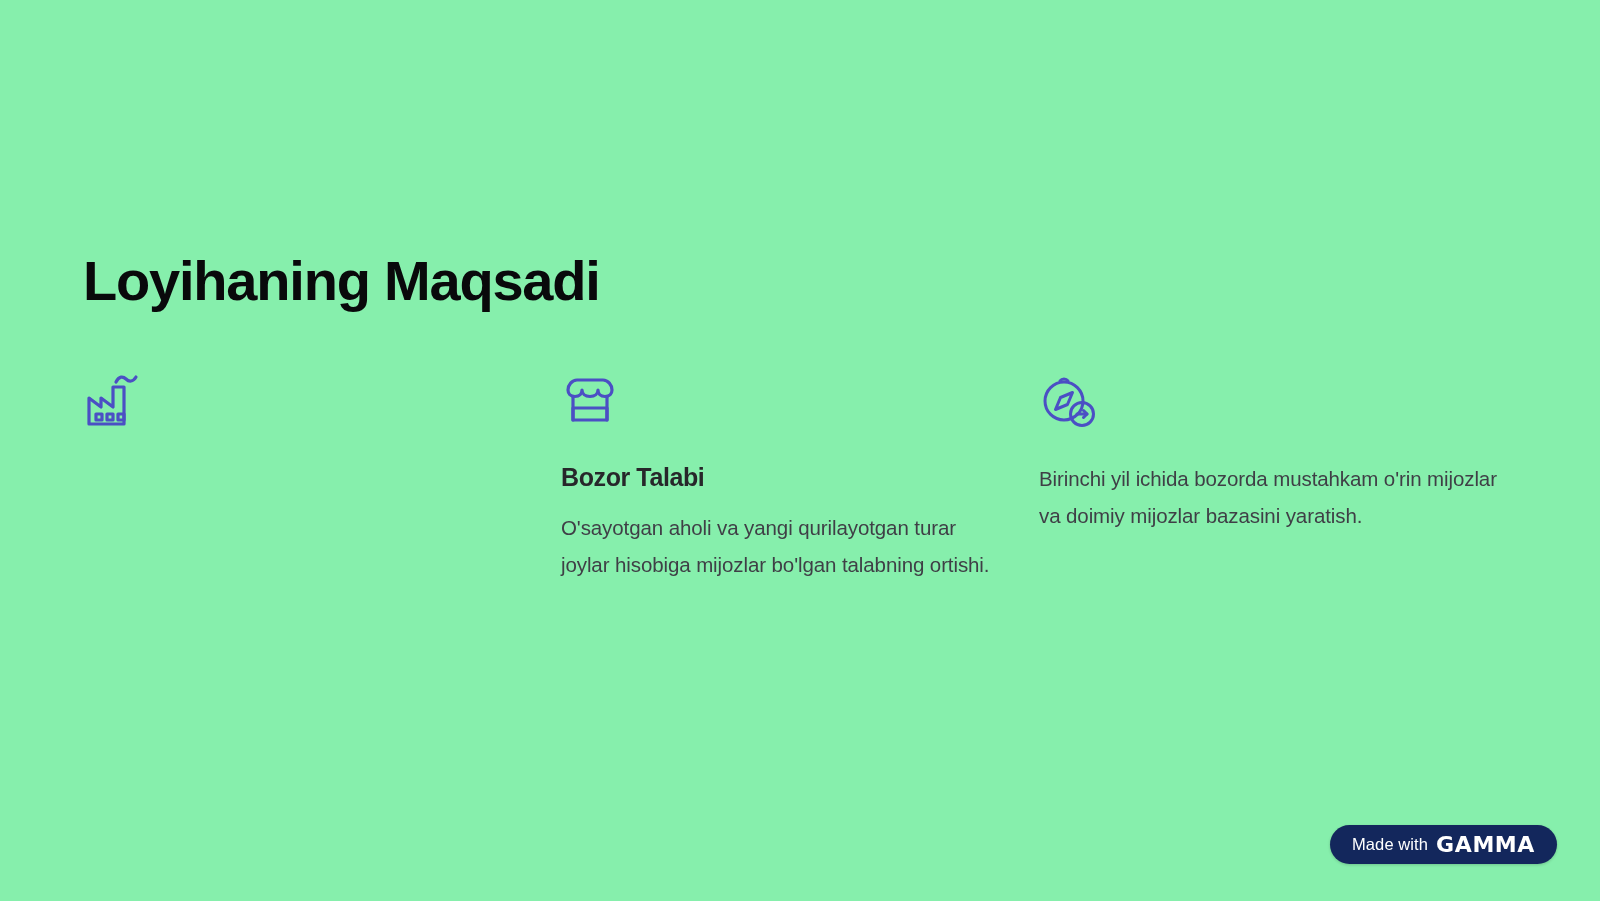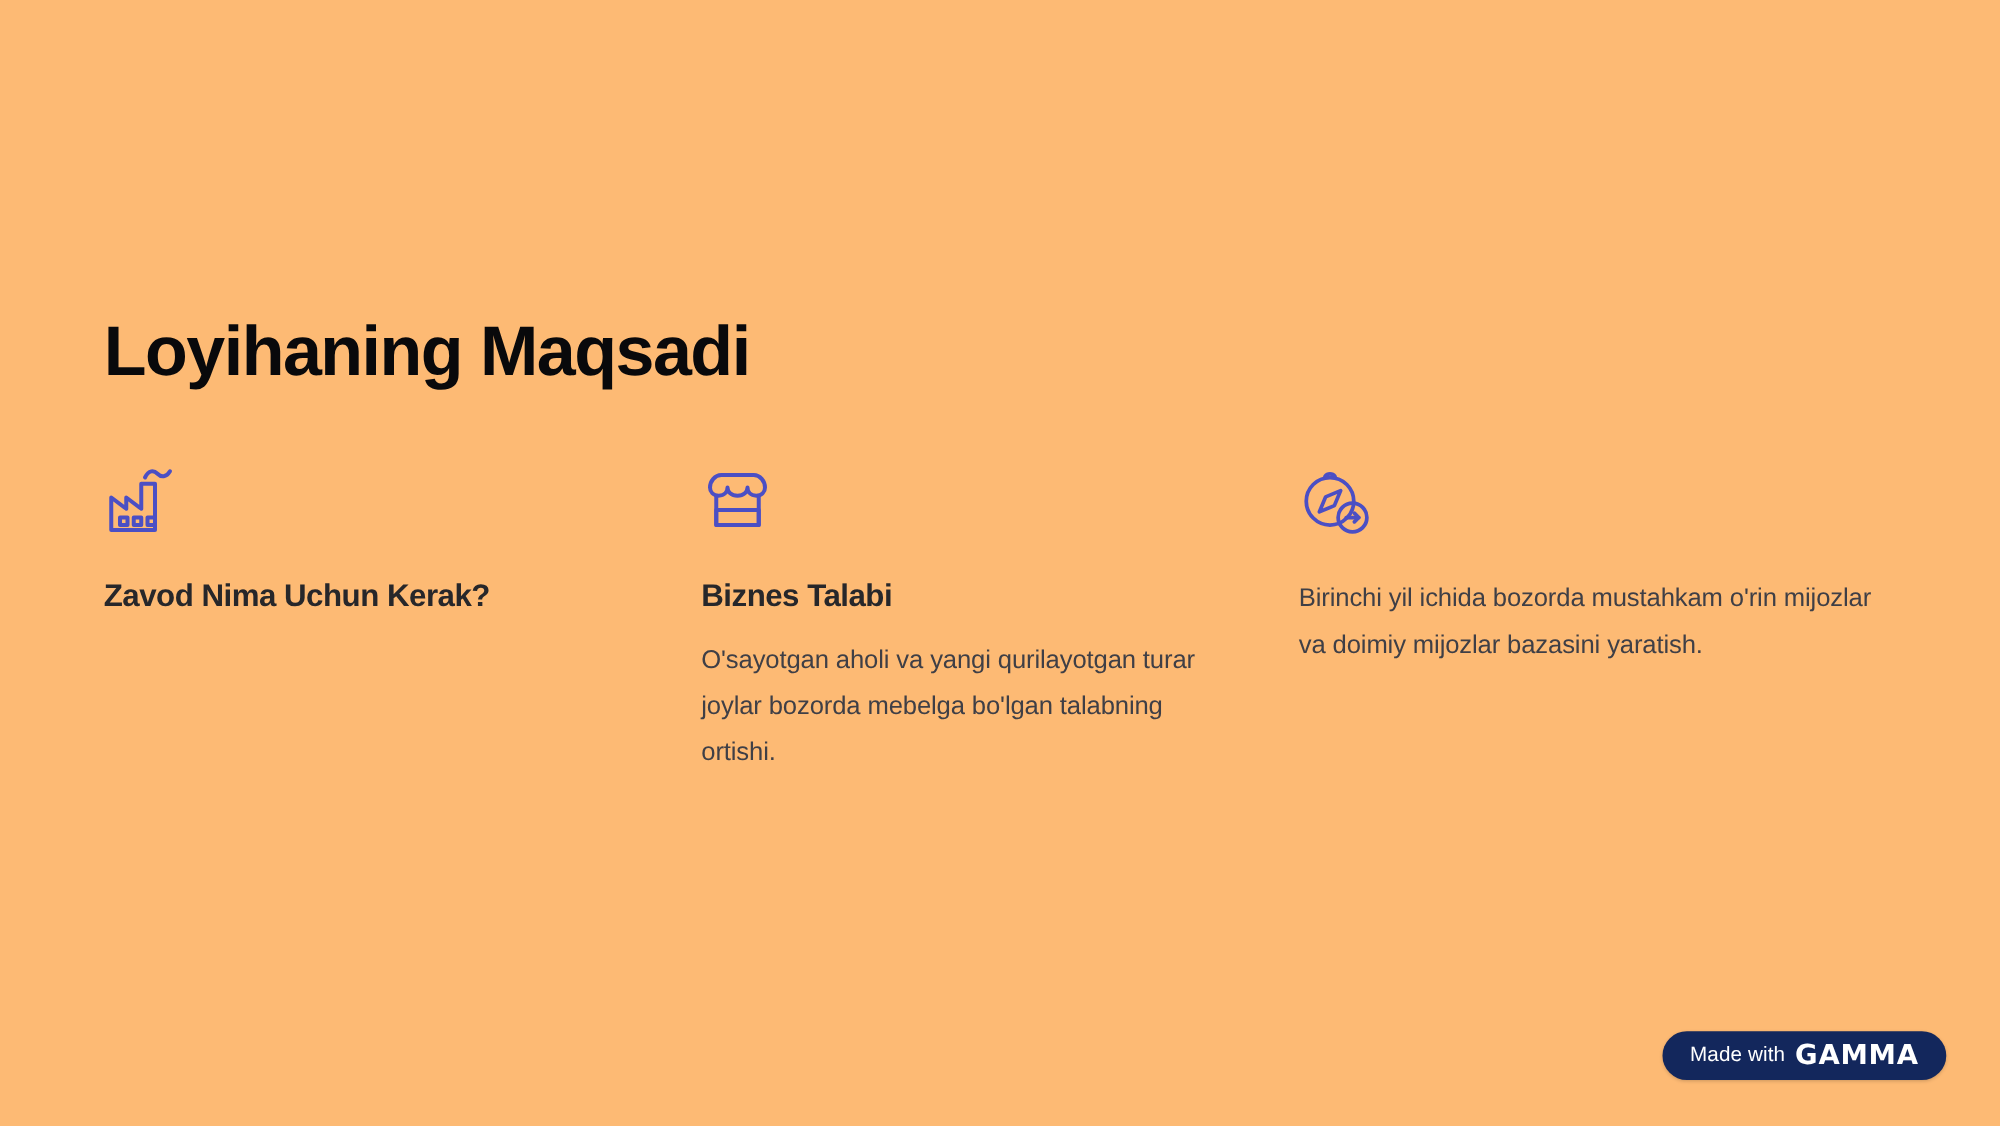--- a/index.html
+++ b/index.html
@@ -9,21 +9,21 @@
     height: 901px;
     background: #ffffff;
     font-family: "Liberation Sans", sans-serif;
     overflow: hidden;
   }
 
   .slide {
     position: relative;
     width: 1600px;
     height: 901px;
-    background: #fdba74;
+    background: #86efac;
   }
 
   .content {
     position: absolute;
     left: 83px;
     top: 250px;
     width: 1440px;
   }
 
   .page-title {
@@ -123,37 +123,36 @@
       <div class="card">
         <span class="card-icon">
           <svg viewBox="0 0 58 58" fill="none" xmlns="http://www.w3.org/2000/svg" stroke="#4b4fc4" stroke-width="3.2" stroke-linecap="round" stroke-linejoin="round">
             <path d="M6 53 V27 L18 36 V27 L30 36 V16 H41 V53 Z"></path>
             <path d="M33 11 C36 5, 40 5, 43 8 C46 11, 50 11, 53 6" stroke-width="3.2"></path>
             <rect x="13" y="43" width="6" height="6"></rect>
             <rect x="24" y="43" width="6" height="6"></rect>
             <rect x="35" y="43" width="6" height="6"></rect>
           </svg>
         </span>
-        <div class="card-title">Zavod Nima Uchun Kerak?</div>
       </div>
 
       <div class="card">
         <span class="card-icon">
           <svg viewBox="0 0 58 58" fill="none" xmlns="http://www.w3.org/2000/svg" stroke="#4b4fc4" stroke-width="3.2" stroke-linecap="round" stroke-linejoin="round">
             <path d="M7 19 C7 14, 11 9, 16 9 H42 C47 9, 51 14, 51 19 C51 22.5, 48.5 25.5, 44 25.5
                      C39.5 25.5, 37 22.5, 37 19 C37 22.5, 34 25.5, 29 25.5
                      C24 25.5, 21 22.5, 21 19 C21 22.5, 18.5 25.5, 14 25.5
                      C9.5 25.5, 7 22.5, 7 19 Z"></path>
             <path d="M12 26 V49"></path>
             <path d="M46 26 V49"></path>
             <rect x="12" y="37" width="34" height="12"></rect>
           </svg>
         </span>
-        <div class="card-title">Biznes Talabi</div>
-        <div class="card-body">O'sayotgan aholi va yangi qurilayotgan turar joylar bozorda mebelga bo'lgan talabning ortishi.</div>
+        <div class="card-title">Bozor Talabi</div>
+        <div class="card-body">O'sayotgan aholi va yangi qurilayotgan turar joylar hisobiga mijozlar bo'lgan talabning ortishi.</div>
       </div>
 
       <div class="card">
         <span class="card-icon">
           <svg viewBox="0 0 58 58" fill="none" xmlns="http://www.w3.org/2000/svg" stroke="#4b4fc4" stroke-width="3" stroke-linecap="round" stroke-linejoin="round">
             <circle cx="25" cy="30" r="19"></circle>
             <path d="M21 10 A5 5 0 0 1 29 10"></path>
             <path d="M33.5 21.5 L28.5 33.5 L16.5 38.5 L21.5 26.5 Z"></path>
             <circle cx="43" cy="43" r="11.5"></circle>
             <path d="M38 43 H48"></path>

